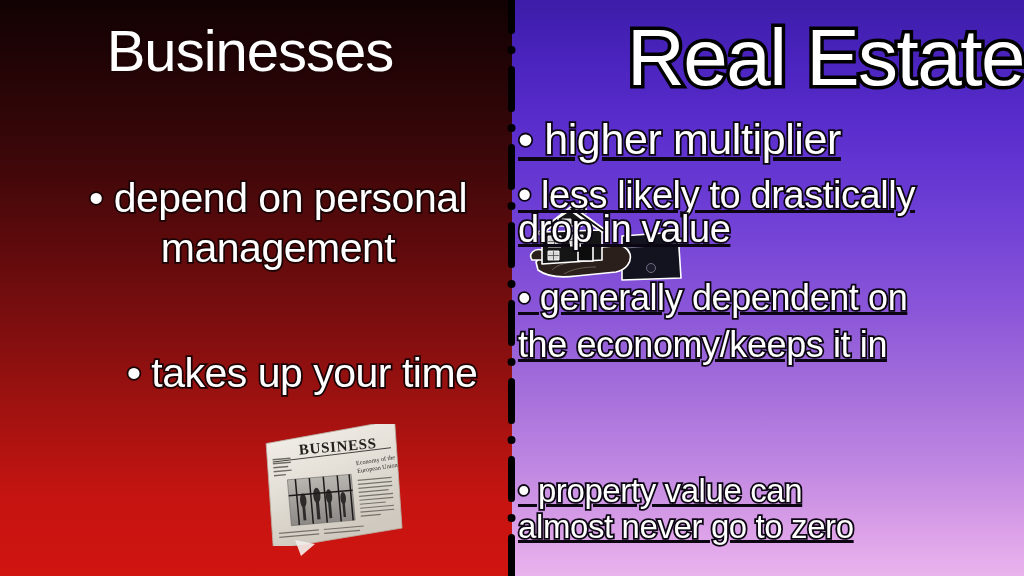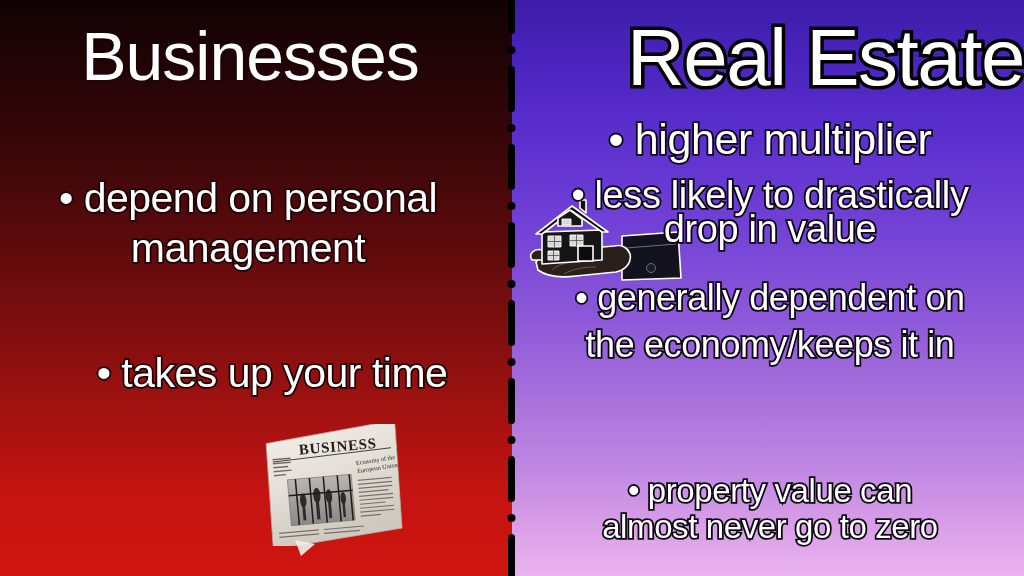--- a/index.html
+++ b/index.html
@@ -70,21 +70,21 @@
     white-space: nowrap;
     z-index: 20;
   }
 
   
   #title-left {
     left: 0;
     top: 22px;
     width: 500px;
     text-align: center;
-    font-size: 68px;
+    font-size: 58px;
     letter-spacing: -1px;
     text-shadow: 0 0 3px rgba(0,0,0,0.55);
   }
   #title-right {
     left: 516px;
     top: 18px;
     width: 508px;
     text-align: right;
     font-size: 80px;
     letter-spacing: -1.5px;
@@ -95,33 +95,34 @@
 
   
   .bullet-left {
     left: 0;
     width: 496px;
     text-align: center;
     font-size: 41px;
     letter-spacing: -0.5px;
     -webkit-text-stroke: 3.5px #1a0406;
     paint-order: stroke fill;
+    padding-left: 30px;
   }
   #bl-1a { top: 178px; }
   #bl-1b { top: 228px; }
   #bl-2a { top: 353px; margin-left: 24px; }
 
   
   .bullet-right {
     left: 518px;
     width: 504px;
-    text-align: center;
     letter-spacing: -0.4px;
     -webkit-text-stroke: 3.6px #0b0612;
     paint-order: stroke fill;
+    text-decoration: underline;
   }
   #br-1  { top: 118px; font-size: 43px; }
   #br-2a { top: 176px; font-size: 38px; }
   #br-2b { top: 210px; font-size: 38px; }
   #br-3a { top: 280px; font-size: 36px; }
   #br-3b { top: 327px; font-size: 36px; }
   #br-3c { top: 369px; font-size: 36px; }
   #br-4  { top: 415px; font-size: 39px; }
   #br-5a { top: 474px; font-size: 33px; }
   #br-5b { top: 510px; font-size: 33px; }

